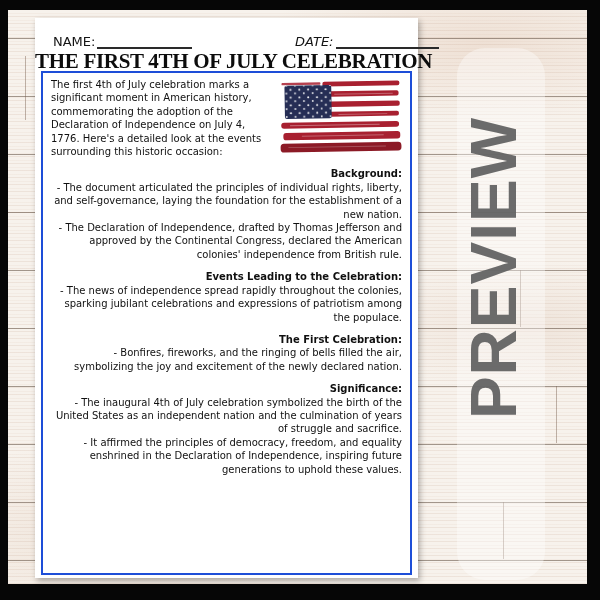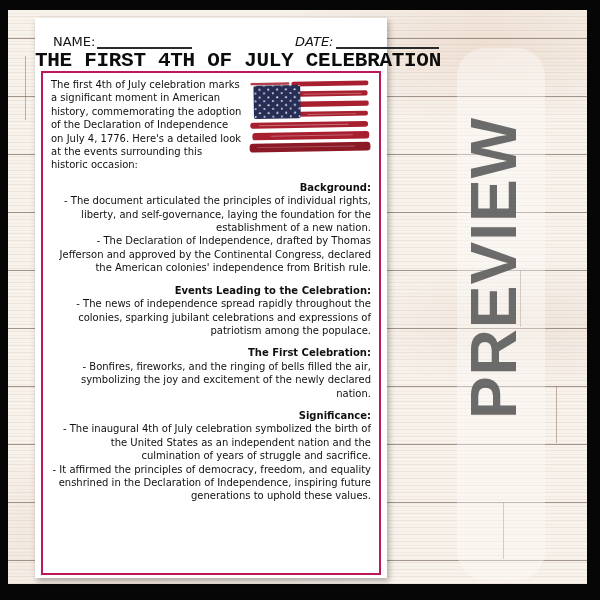--- a/index.html
+++ b/index.html
@@ -38,41 +38,41 @@
   .watermark {
     position:absolute; left:486px; top:258px;
     transform:translate(-50%,-50%) rotate(-90deg);
     font-family:"Liberation Sans", sans-serif;
     font-weight:bold; font-size:64px; letter-spacing:1px;
     color:rgba(99,99,99,0.95); white-space:nowrap;
   }
 
   
   .paper {
-    position:absolute; left:27px; top:8px; width:352px; height:560px;
+    position:absolute; left:27px; top:8px; width:383px; height:560px;
     background:#ffffff;
     box-shadow:2px 3px 6px rgba(0,0,0,0.30);
   }
   .fill-line-row { position:absolute; top:16px; left:18px; right:4px; font-size:13px; color:#141414; }
   .name-block { position:absolute; left:0; top:0; white-space:nowrap; }
   .date-block { position:absolute; left:242px; top:0; white-space:nowrap;font-style:italic; }
   .blank-line {
     display:inline-block; height:12px; vertical-align:bottom;
     border-bottom:2px solid #2a2a2a; margin-left:2px;
   }
   .name-blank { width:95px; }
   .date-blank { width:103px; }
   .title {
     position:absolute; top:31px; left:0; right:0; text-align:center;
-    font-family:Liberation Mono, monospace; font-weight:bold;
+    font-family:Liberation Serif, serif; font-weight:bold;
     font-size:21px; letter-spacing:-0.3px; color:#0c0c0c; white-space:nowrap;
   }
   .content-box {
     position:absolute; left:6px; right:6px; top:53px; bottom:3px;
-    border:2px solid #be185d;
+    border:2px solid #1d4ed8;
     padding:5px 8px 4px 8px;
     font-size:10px; line-height:13.4px; color:#101010;
     overflow:hidden;
   }
   .flag-wrap { float:right; width:122px; height:76px; margin:1px 0 4px 7px; }
   .flag-wrap svg { width:100%; height:100%; display:block; }
   .intro { margin:0; }
   .sec { clear:both; margin-top:9px;text-align:right; }
   .sec-heading { font-weight:bold; }
   .bullet { }

